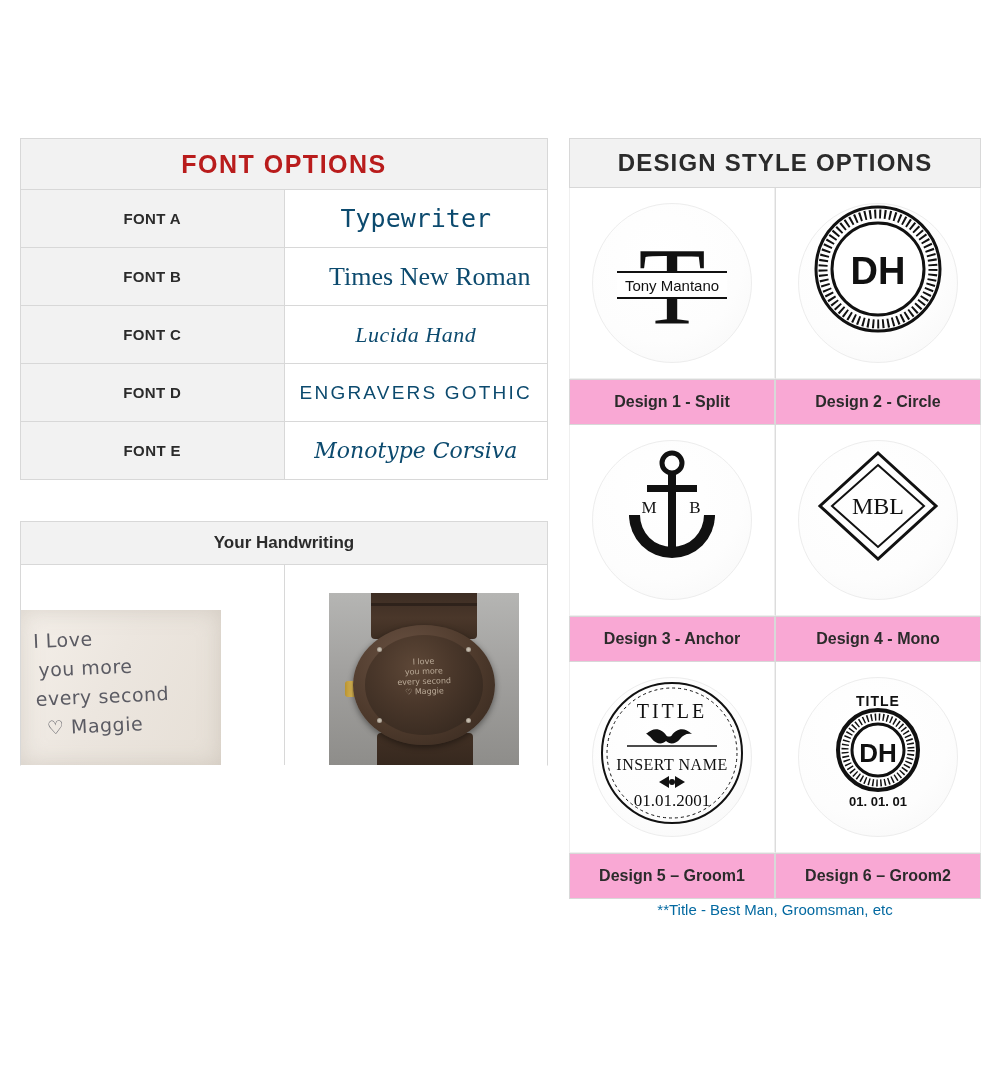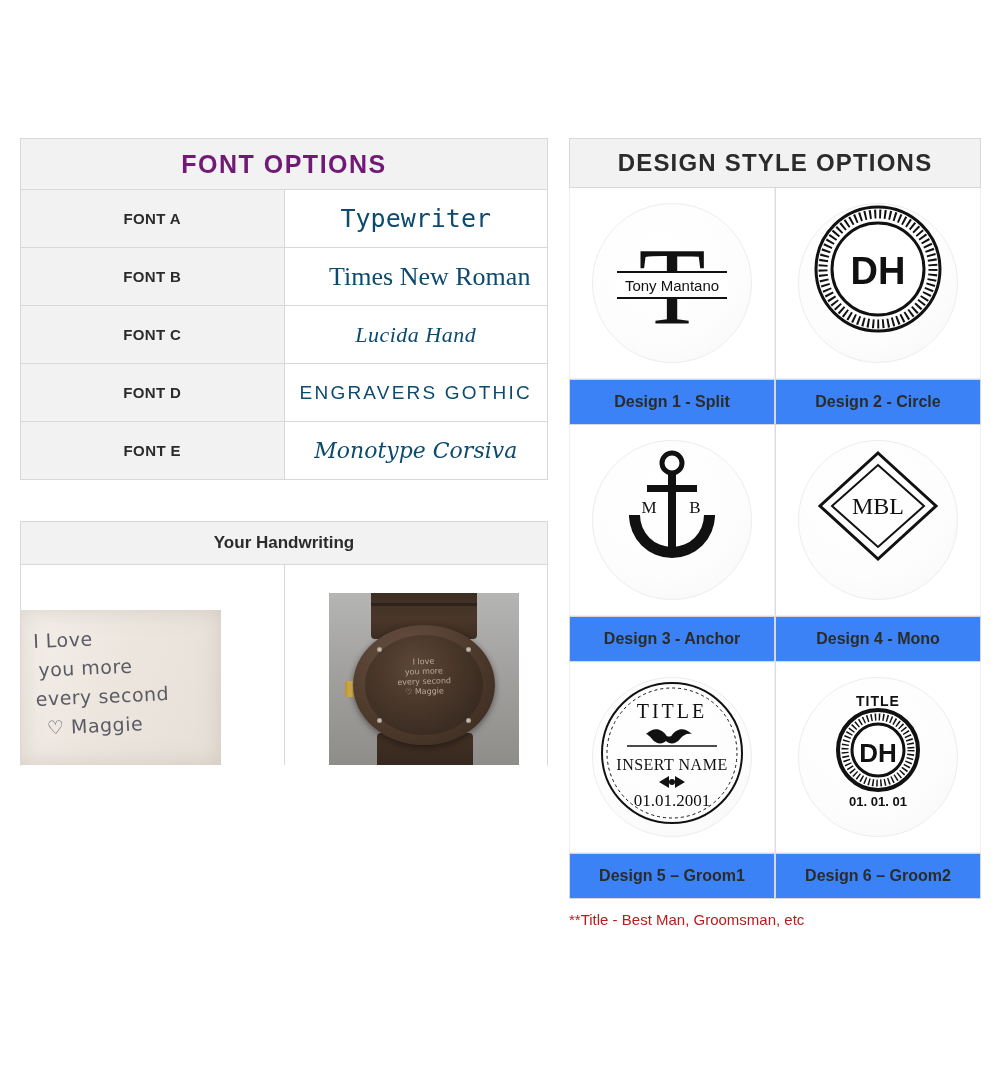--- a/index.html
+++ b/index.html
@@ -34,21 +34,21 @@
     height: 55px;
     vertical-align: middle;
   }
   .font-header {
     background: #f2f2f2;
     text-align: center;
     font-size: 25px;
     letter-spacing: 1.5px;
     font-weight: bold;
     height: 48px !important;
-    color: #701a75;
+    color: #b91c1c;
   }
   .font-label {
     width: 113px;
     background: #f2f2f2;
     text-align: center;
     font-size: 15px;
     font-weight: bold;
     letter-spacing: 0.4px;
     color: #2b2b2b;
   }
@@ -256,43 +256,43 @@
     border-top: none;
     display: flex;
     align-items: center;
     justify-content: center;
     position: relative;
   }
   .ds-cell-art.right-col { border-left: 1px solid #dcdcdc; }
   .ds-cell-label {
     height: 44px;
     border: 1px solid #d8d8d8;
-    background: #3b82f6;
+    background: #f9a8d4;
     display: flex;
     align-items: center;
     justify-content: center;
     font-size: 16px;
     font-weight: bold;
     color: #2b2b2b;
   }
   .watch-face-circle {
     width: 158px;
     height: 158px;
     border-radius: 50%;
     border: 1px solid #ededed;
     background: radial-gradient(circle at 42% 34%, #ffffff 0%, #fdfdfd 60%, #f6f6f6 100%);
     display: flex;
     justify-content: center;
     position: relative;
   }
   .note-footer {
-    margin-top: 12px;
-    text-align: left;
+    margin-top: 2px;
+    text-align: center;
     font-size: 15px;
-    color: #b91c1c;
+    color: #0369a1;
   }
 </style>
 </head>
 <body>
 
 <div id="left-panel">
   <table class="font-table">
     <tbody>
       <tr>
         <td class="font-header" colspan="2">FONT OPTIONS</td>

